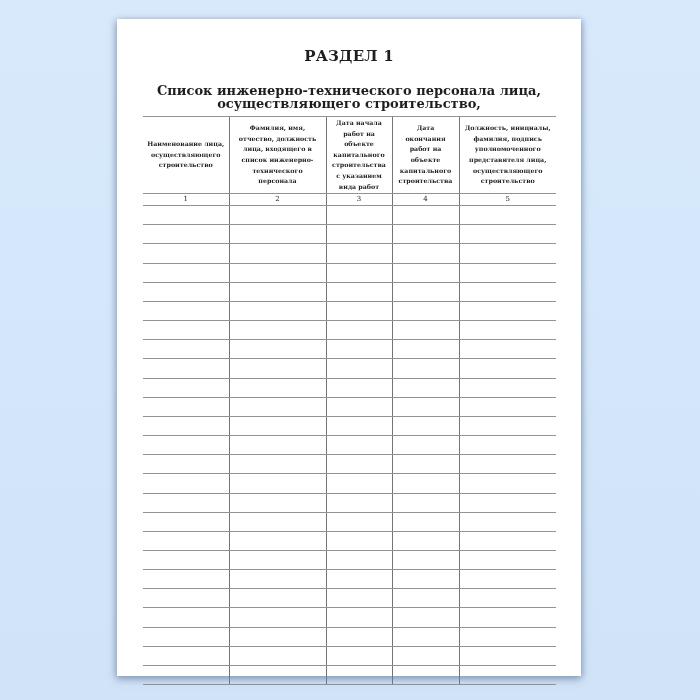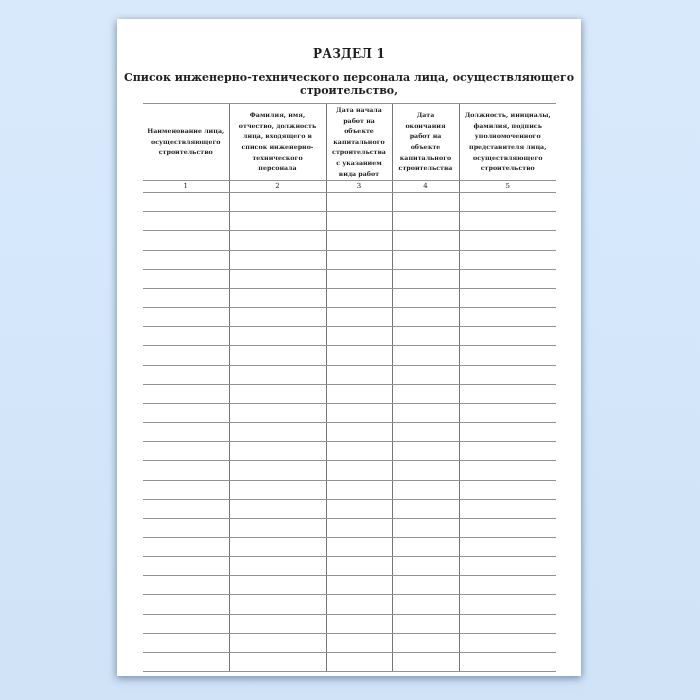--- a/index.html
+++ b/index.html
@@ -17,25 +17,25 @@
   .page{
     position:absolute;
     left:117px; top:19px;
     width:464px; height:657px;
     background:#ffffff;
     box-shadow:0 3px 8px rgba(104,126,158,0.55), -2px 2px 6px rgba(120,140,170,0.35), 2px 0 5px rgba(120,140,170,0.3);
     color:var(--ink);
   }
   .title-block{ padding-top:28px; text-align:center; }
   .section-title{
-    font-size:12px; font-weight:bold; letter-spacing:0.2px;
+    font-size:15px; font-weight:bold; letter-spacing:0.2px;
   }
   .subtitle{
-    margin-top:10px;
-    font-size:11px; font-weight:bold; line-height:13px;
+    margin-top:19px;
+    font-size:13px; font-weight:bold; line-height:13px;
   }
   table.personnel{
     border-collapse:collapse;
     table-layout:fixed;
     width:413px;
     margin:6px 0 0 26px;
   }
   .personnel th, .personnel td{
     border-bottom:1px solid var(--line-h);
     vertical-align:middle;

